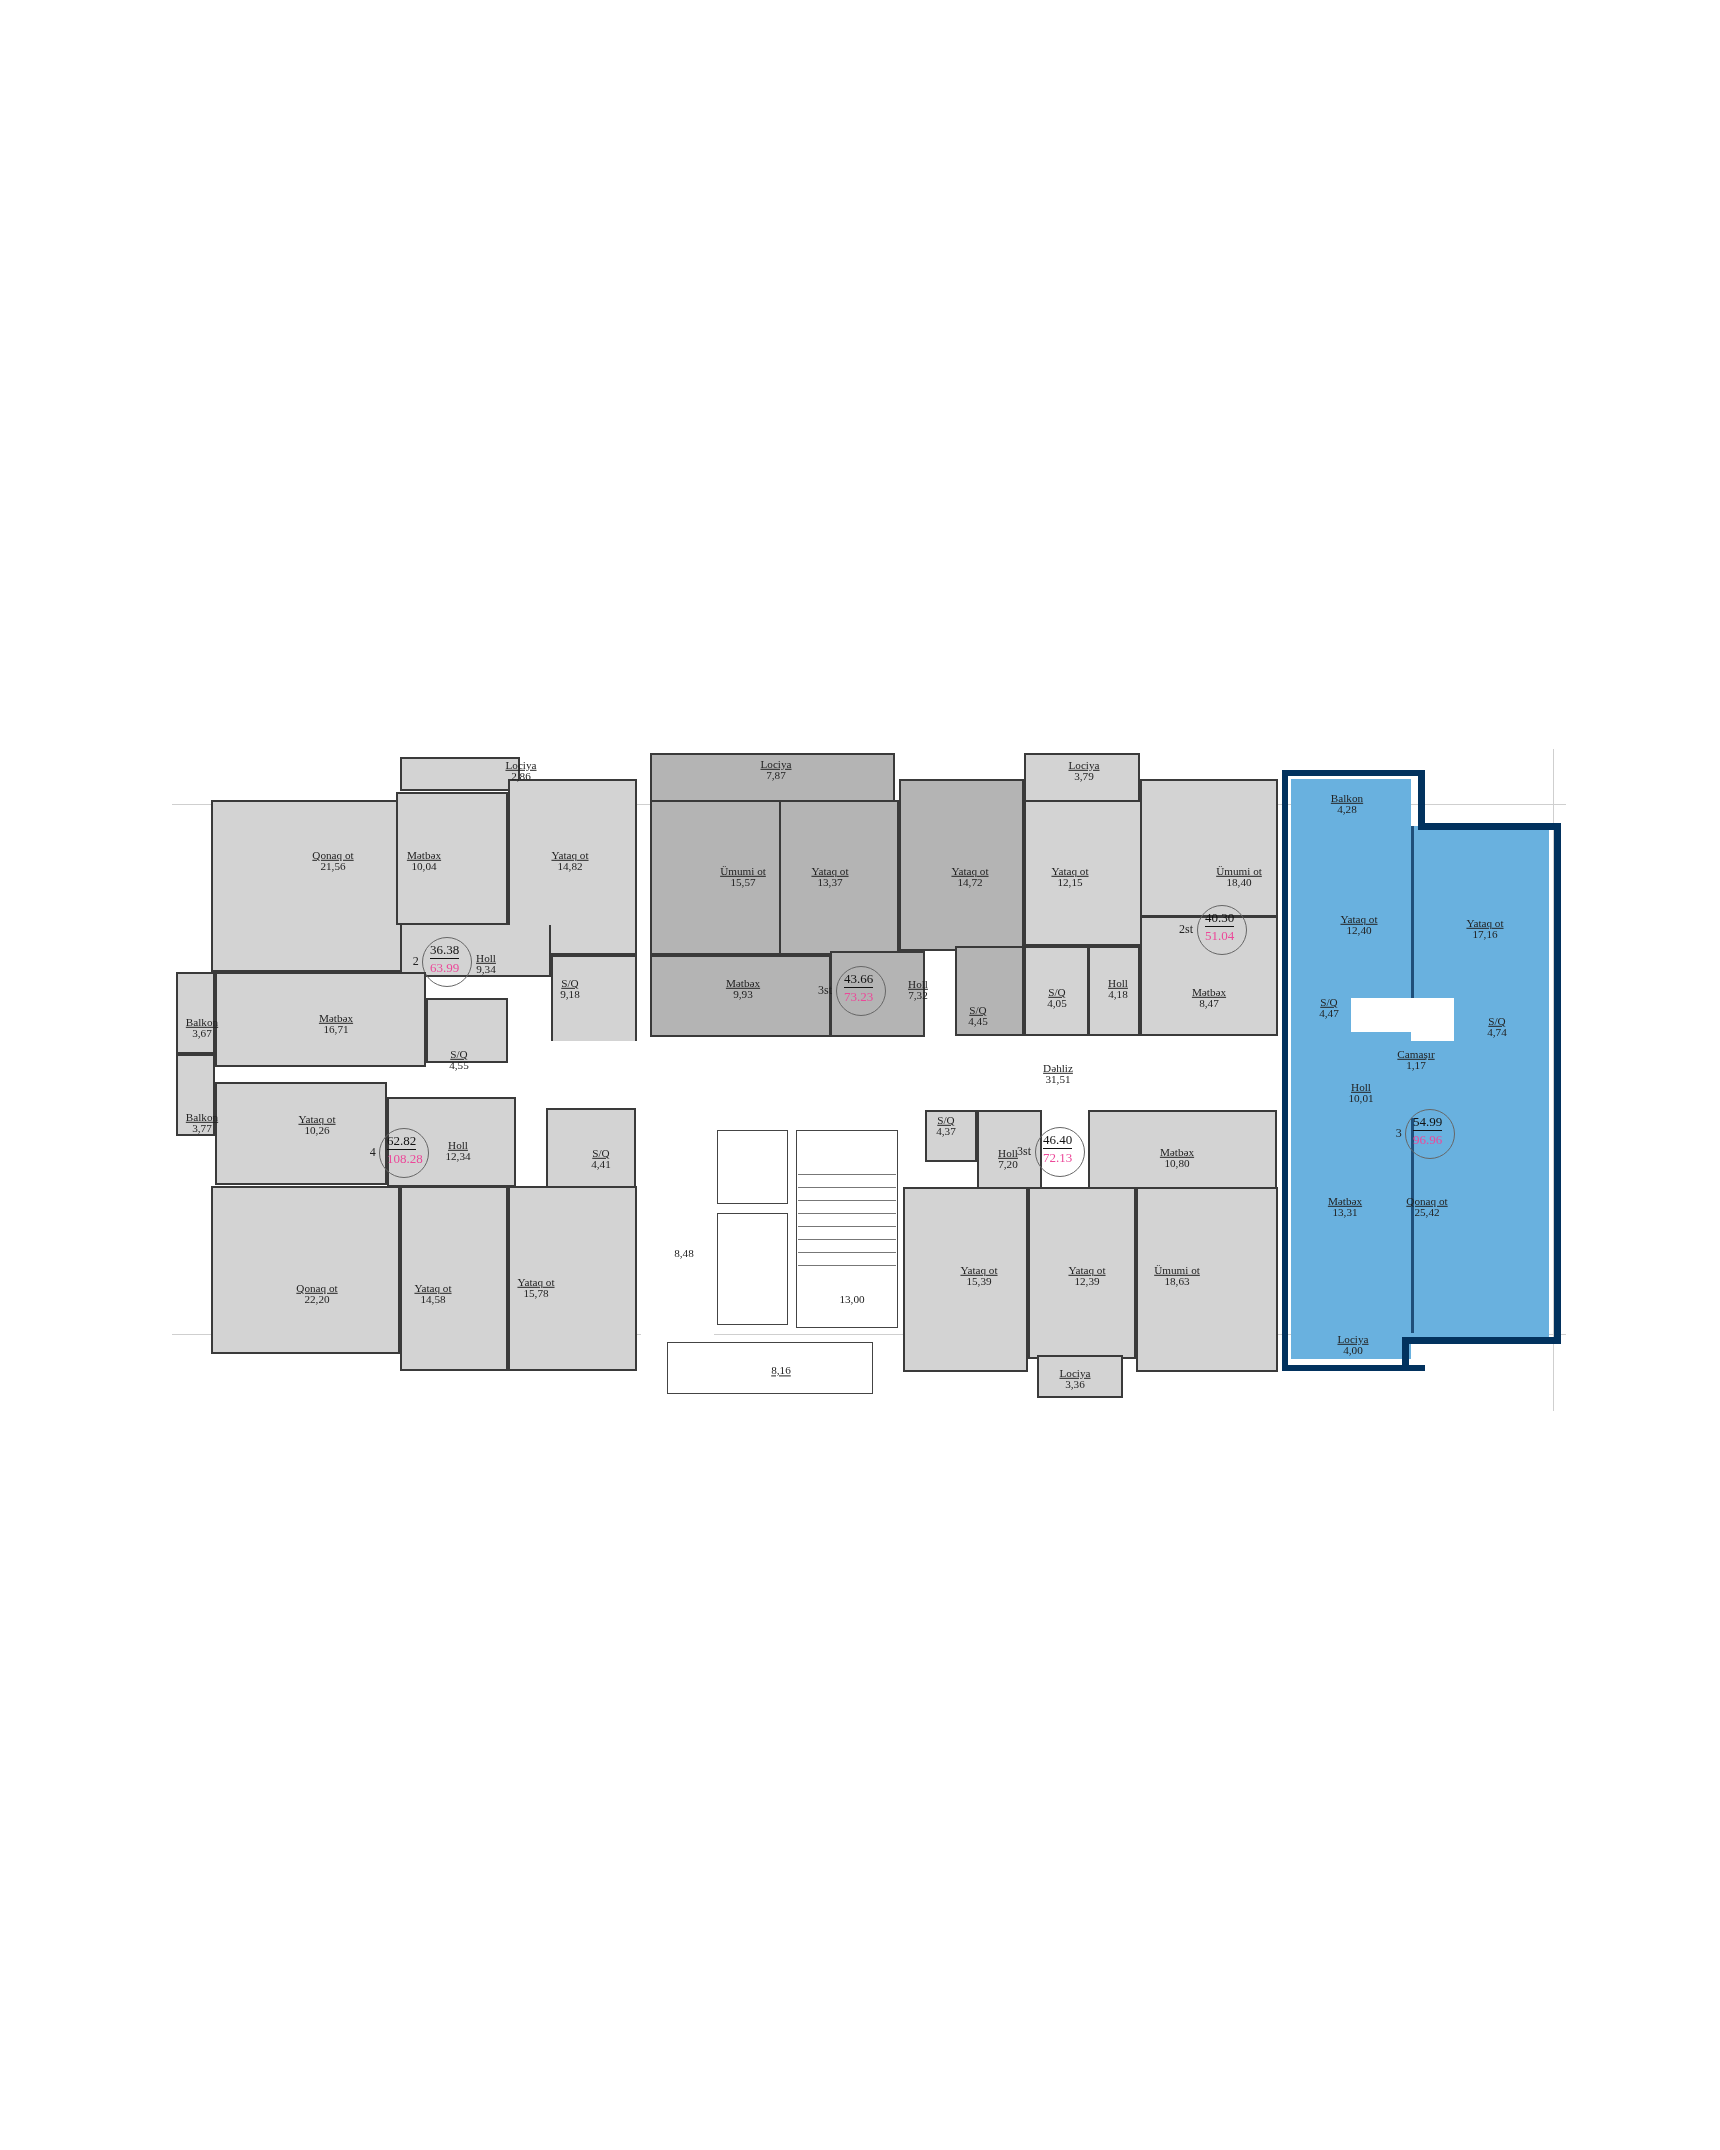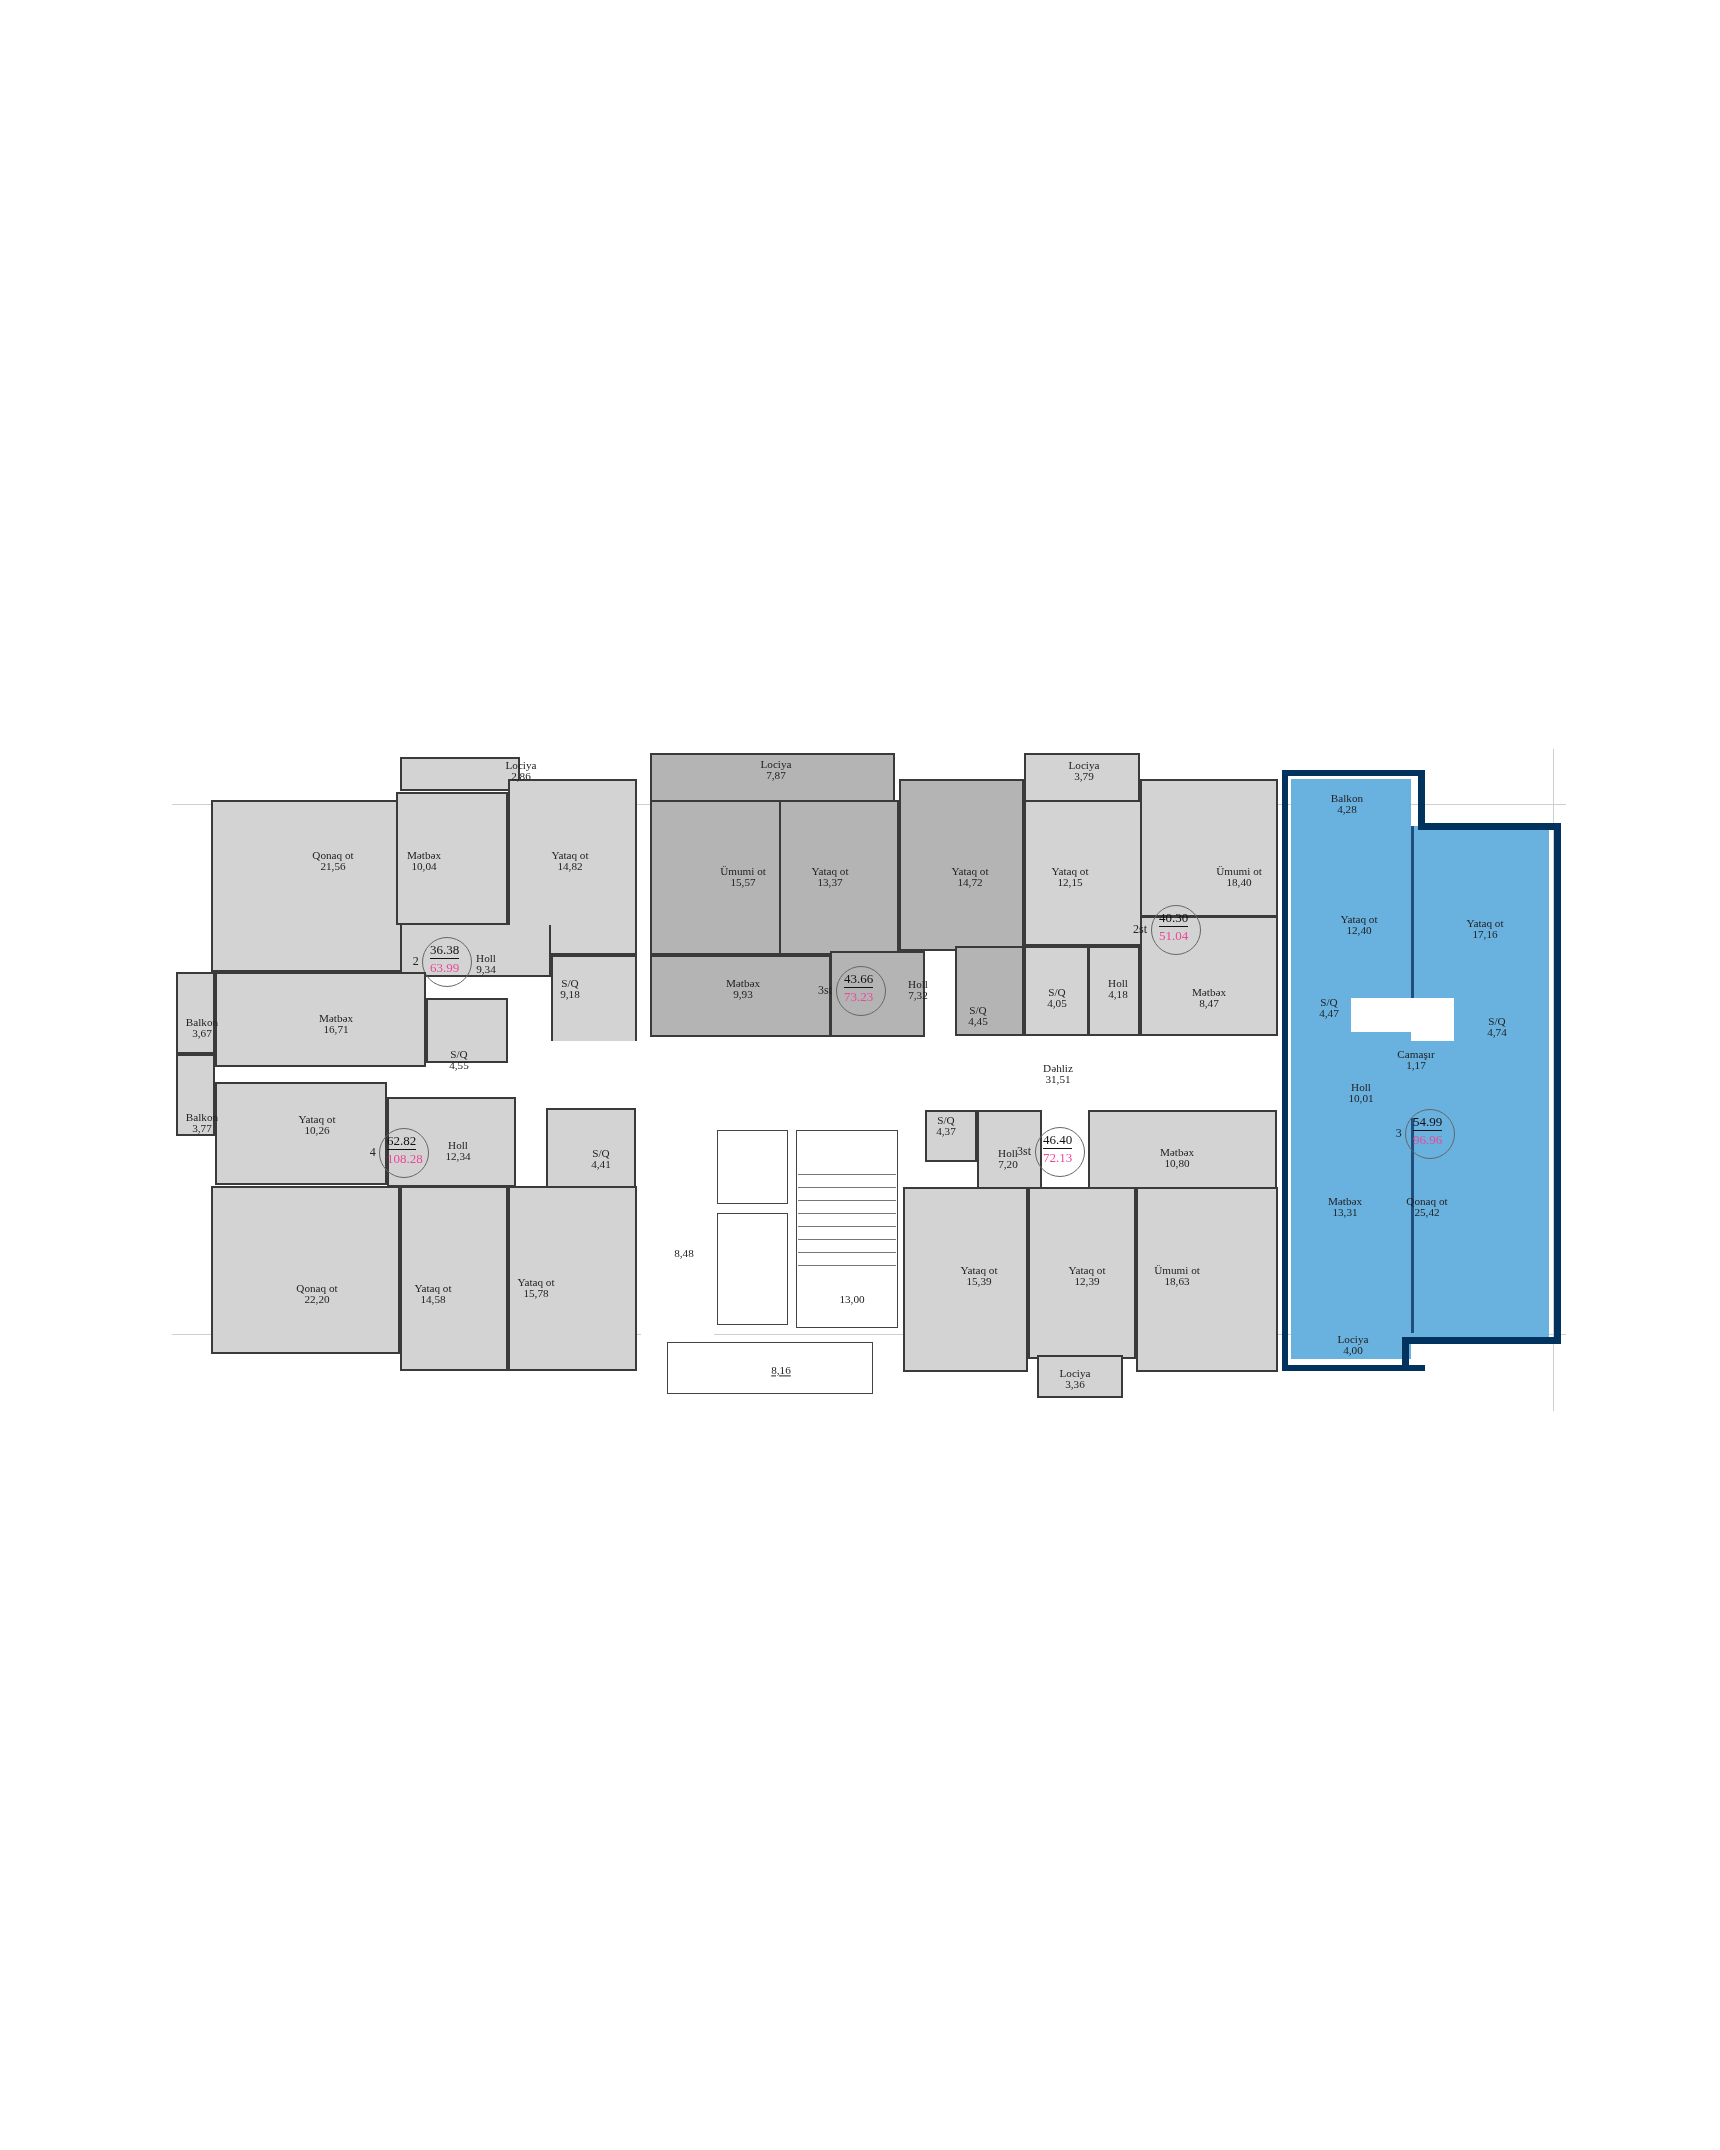--- a/index.html
+++ b/index.html
@@ -4,21 +4,21 @@
 <style>
   html, body { margin:0; padding:0; background:#ffffff; }
   body { width:1721px; height:2151px; position:relative; overflow:hidden;
          font-family:"Liberation Serif", "DejaVu Serif", serif; }
   .plan { position:absolute; left:0; top:0; width:1721px; height:2151px; }
   .room { position:absolute; background:#d3d3d3; box-sizing:border-box; border:2.6px solid #3a3a3a; }
   .room.dark { background:#b4b4b4; }
   .room.open { background:#ffffff; }
   .room.hl { background:#69b1df; border-color:#1f4f7a; }
   .lbl { position:absolute; text-align:center; color:#222; font-size:11.2px; line-height:11.2px; transform:translate(-50%,-50%); white-space:nowrap; }
-  .lbl .n { display:block; }
+  .lbl .n { text-decoration:underline; display:block; }
   .lbl .a { display:block; }
   .apt { position:absolute; width:48px; height:48px; border:0.9px solid #666; border-radius:50%; transform:translate(-50%,-50%); }
   .apt .num { position:absolute; left:-10.3px; top:16.3px; font-size:12px; color:#222; }
   .apt .liv { position:absolute; left:6.9px; top:4.3px; font-size:13px; color:#111; border-bottom:0.9px solid #111; }
   .apt .tot { position:absolute; left:6.9px; top:22.4px; font-size:13px; color:#ec4899; }
   .hl-outline { position:absolute; border:6.9px solid #02325e; box-sizing:border-box; pointer-events:none; }
   .wall { position:absolute; background:#2b2b2b; }
   .grid { position:absolute; background:#cfcfcf; }
   .stair-line { position:absolute; background:#777; height:0.9px; }
   .lift { position:absolute; border:1.7px solid #444; background:#fff; box-sizing:border-box; }
@@ -135,21 +135,21 @@
       <span class="a">4,05</span>
     </div>
   <div class="lbl" style="left:1118px;top:989px;">
       <span class="n">Holl</span>
       <span class="a">4,18</span>
     </div>
   <div class="lbl" style="left:1209px;top:998px;">
       <span class="n">Mətbəx</span>
       <span class="a">8,47</span>
     </div>
-  <div class="apt" style="left:1176px;top:930px;">
+  <div class="apt" style="left:1222px;top:930px;">
     <span class="num" style="left:-19px;">2st</span>
     <span class="liv">40.30</span>
     <span class="tot">51.04</span>
   </div>
 
   <div class="room open" style="left:508px;top:1041px;width:770px;height:65px;border:none;"></div>
   <div class="lbl" style="left:1058px;top:1074px;">
       <span class="n">Dəhliz</span>
       <span class="a">31,51</span>
     </div>

